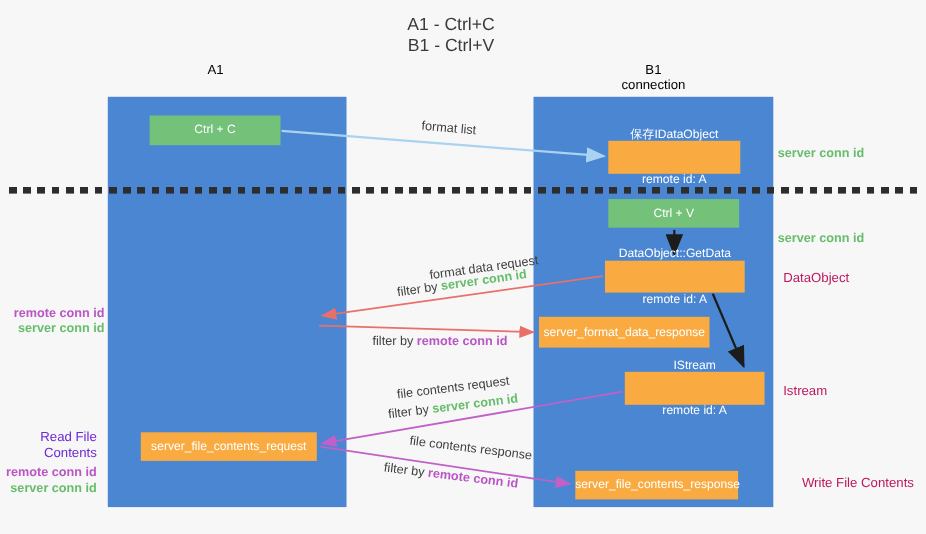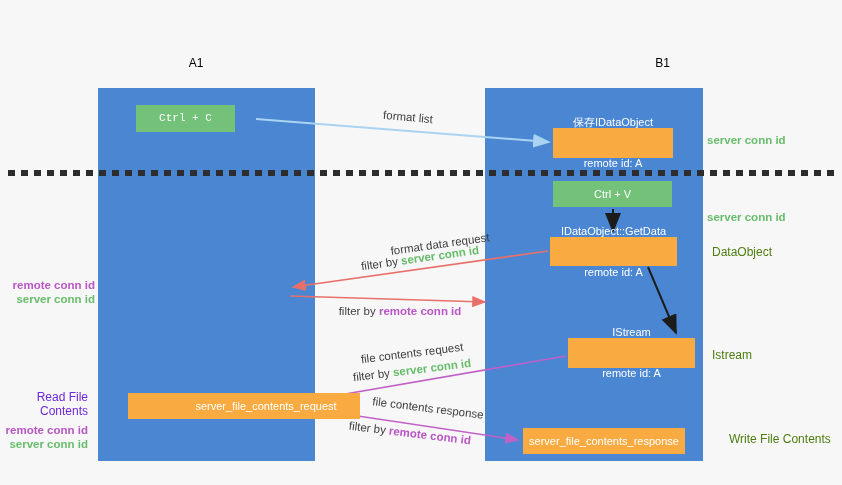--- a/index.html
+++ b/index.html
@@ -4,75 +4,80 @@
 <style>
   html,body{margin:0;padding:0;}
   body{font-family:"Liberation Sans",sans-serif;background:#f7f7f7;}
   .canvas{position:relative;width:842px;height:485px;background:#f7f7f7;overflow:hidden;}
 
   .title{position:absolute;left:0;top:13px;width:820px;text-align:center;
          font-size:16px;line-height:19px;color:#3a3a3a;}
 
   .lifeline-header{position:absolute;width:120px;text-align:center;
          font-size:12px;line-height:14px;color:#000000;top:56px;}
-  .hdr-a{left:136px;} .hdr-b{left:550px;text-align:right;}
+  .hdr-a{left:136px;} .hdr-b{left:534px;}
 
   .column{position:absolute;top:88px;height:373px;background:var(--column-blue);z-index:1;}
   .col-a{left:98px;width:217px;} .col-b{left:485px;width:218px;}
 
   .dashed-line{position:absolute;left:8px;top:170px;width:827px;height:6px;z-index:3;
          background:repeating-linear-gradient(to right,#2d2d2d 0 7px,transparent 7px 13px);}
 
   .arrows{position:absolute;left:0;top:0;width:842px;height:485px;z-index:2;}
   .stroke-blue{stroke:var(--arrow-light-blue);stroke-width:2;}
   .stroke-black{stroke:var(--arrow-black);stroke-width:2;}
   .stroke-red{stroke:var(--arrow-red);stroke-width:1.6;}
   .stroke-magenta{stroke:var(--arrow-magenta);stroke-width:1.6;}
 
   .node{position:absolute;z-index:3;color:#fff;font-size:11px;text-align:center;
         display:flex;flex-direction:column;justify-content:center;line-height:13px;}
   .node.green{background:var(--node-green);}
   .node.orange{background:var(--node-orange);gap:28px;}
 
-  .n-ctrl-c{left:136px;top:105px;width:99px;height:27px;font-family:Liberation Mono, monospace;}
+  .n-ctrl-c{left:136px;top:105px;width:119px;height:27px;}
   .n-save{left:553px;top:128px;width:120px;height:30px;}
   .n-ctrl-v{left:553px;top:181px;width:119px;height:26px;}
   .n-getdata{left:550px;top:237px;width:127px;height:29px;}
   .n-fmt-req{left:130px;top:277px;width:157px;height:28px;}
   .n-fmt-res{left:490px;top:288px;width:155px;height:28px;}
   .n-istream{left:568px;top:338px;width:127px;height:30px;}
-  .n-file-req{left:128px;top:393px;width:188px;height:26px;padding-left:44px;}
-  .n-file-res{left:523px;top:428px;width:162px;height:26px;}
+  .n-file-req{left:128px;top:393px;width:160px;height:26px;}
+  .n-file-res{left:523px;top:428px;width:148px;height:26px;}
 
   .side-label{position:absolute;z-index:3;font-size:11.5px;line-height:14px;}
   .green-text{color:var(--text-green);font-weight:bold;}
   .purple-text{color:var(--text-purple);font-weight:bold;}
-  .dark-text{color:#4d7c0f;font-size:12px;}
+  .dark-text{color:#be185d;font-size:12px;}
 
   .left-block{position:absolute;z-index:3;text-align:right;font-size:11.5px;line-height:14px;}
   .lb1{left:0;top:278px;width:95px;}
   .lb2{left:0;top:390px;width:88px;}
   .lb2 .read-file{font-size:12px;color:#6d28d9;font-weight:normal;margin-bottom:5px;}
 
   .arrow-label{position:absolute;z-index:3;font-size:11.5px;color:#3f3f3f;
         white-space:nowrap;text-align:center;}
   .r-neg8{transform:rotate(-8deg);} .r-neg7{transform:rotate(-7deg);}
   .r-pos7{transform:rotate(7deg);} .r-pos5{transform:rotate(5deg);}
 </style>
 </head>
 <body>
 
 <div class="canvas">
 
+  <div class="title">
+    <div>A1 - Ctrl+C</div>
+    <div>B1 - Ctrl+V</div>
+  </div>
 
   <div class="lifeline-header hdr-a">
     <div>A1</div>
   </div>
   <div class="lifeline-header hdr-b">
     <div>B1</div>
+    <div>connection</div>
   </div>
 
   <div class="column col-a"></div>
   <div class="column col-b"></div>
 
   <svg class="arrows" viewBox="0 0 842 485">
     <defs>
       <marker id="mh-blue" markerWidth="9" markerHeight="7" refX="8" refY="3.5" orient="auto">
         <path d="M0,0 L9,3.5 L0,7 z" fill="#a9d3f1"></path>
       </marker>
@@ -104,25 +109,28 @@
   <div class="node orange n-save">
     <span>保存IDataObject</span>
     <span>remote id: A</span>
   </div>
 
   <div class="node green n-ctrl-v">
     <span>Ctrl + V</span>
   </div>
 
   <div class="node orange n-getdata">
-    <span>IDataObject::GetData</span>
+    <span>DataObject::GetData</span>
     <span>remote id: A</span>
   </div>
 
 
+  <div class="node orange n-fmt-res">
+    <span>server_format_data_response</span>
+  </div>
 
   <div class="node orange n-istream">
     <span>IStream</span>
     <span>remote id: A</span>
   </div>
 
   <div class="node orange n-file-req">
     <span>server_file_contents_request</span>
   </div>
 

